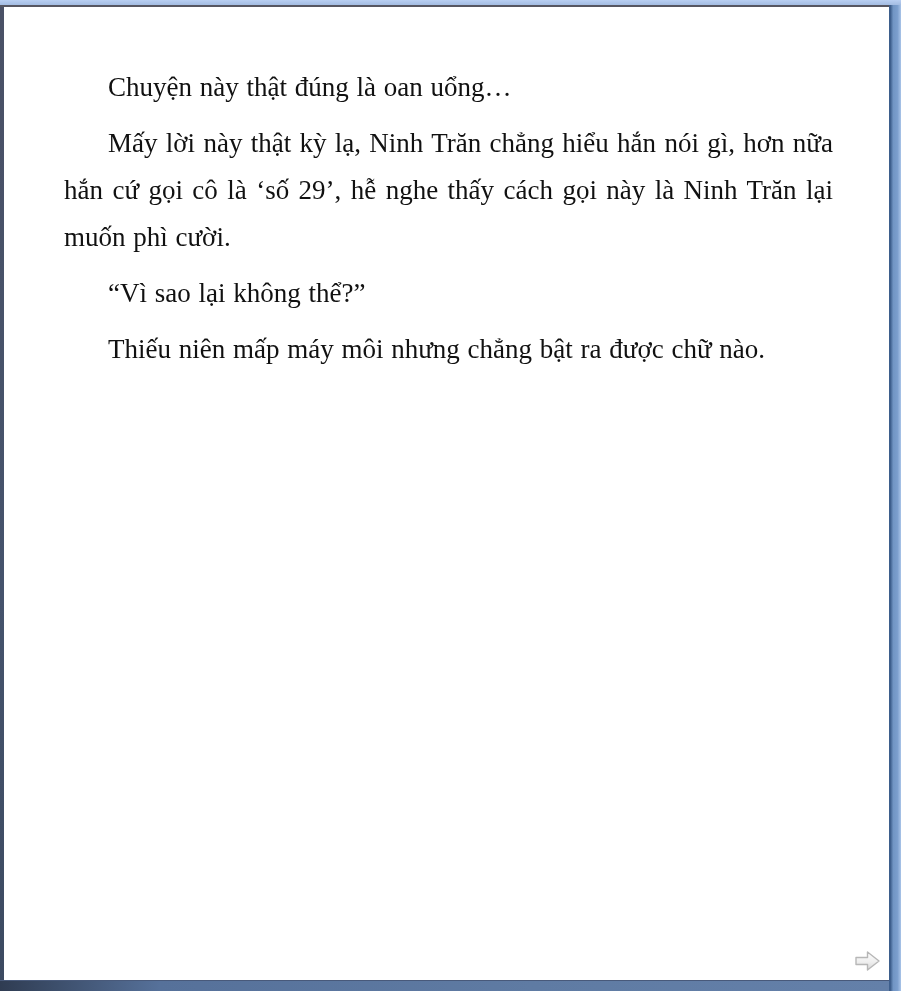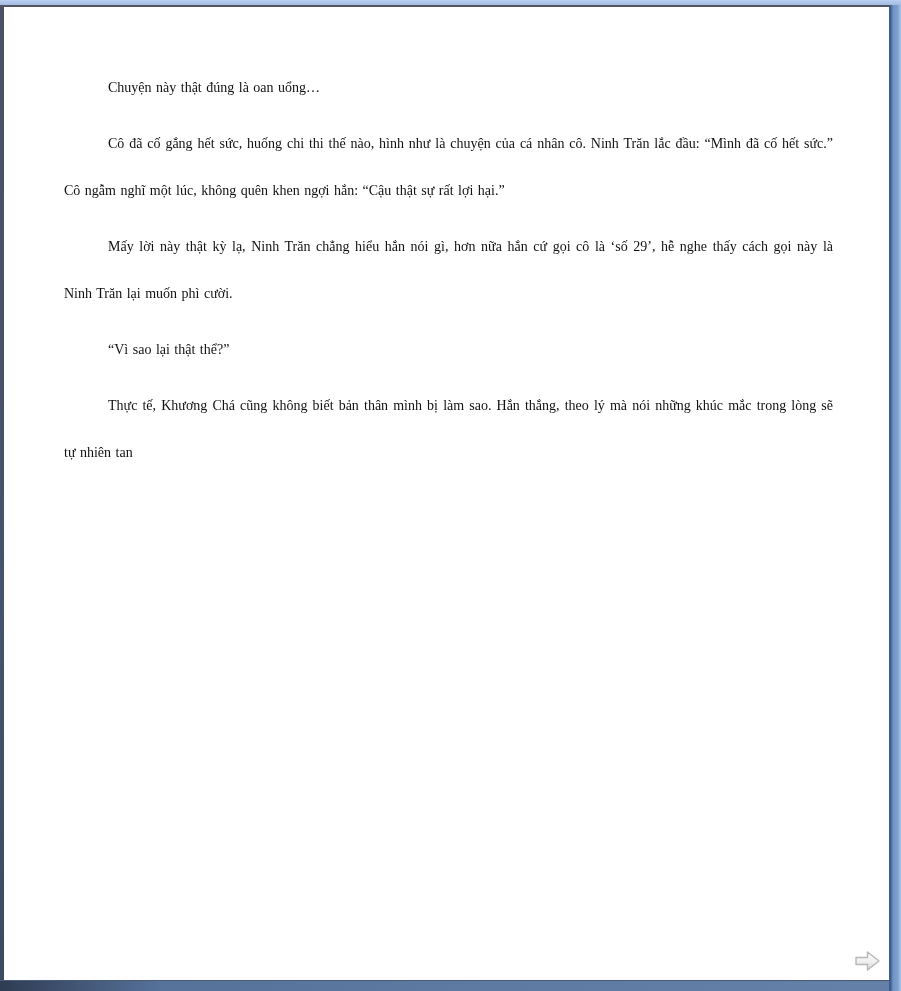--- a/index.html
+++ b/index.html
@@ -47,21 +47,21 @@
     background: linear-gradient(90deg, #2f3c52 0%, #56719a 18%, #5f7ba3 60%, #6480a9 100%);
     border-top: 1px solid #48597a;
   }
   
   .text-area {
     position: absolute;
     left: 64px;
     top: 64px;
     width: 769px;
     color: #111111;
-    font-size: 14px;
+    font-size: 27px;
     line-height: 47px;
     text-align: justify;
   }
   .text-area p {
     margin: 0 0 9px 0;
     text-indent: 44px;
     word-spacing: 1px;
   }
   
   .next-arrow {
@@ -82,24 +82,23 @@
 <div class="screen">
 
   <div class="frame-top"></div>
   <div class="frame-top-line"></div>
   <div class="frame-left"></div>
   <div class="frame-right"></div>
   <div class="frame-bottom"></div>
 
   <div class="text-area">
     <p>Chuyện này thật đúng là oan uổng…</p>
-    <p>Cô đã cố gắng hết sức, huống chi thi thế nào, hình như là chuyện của cá nhân cô. Ninh Trăn lắc đầu: “Mình đã cố hết sức.” Cô ngẫm nghĩ một lúc, không quên khen ngợi hắn: “Cậu thật sự rất lợi hại.”</p>
     <p>Mấy lời này thật kỳ lạ, Ninh Trăn chẳng hiểu hắn nói gì, hơn nữa hắn cứ gọi cô là ‘số 29’, hễ nghe thấy cách gọi này là Ninh Trăn lại muốn phì cười.</p>
-    <p>“Vì sao lại thật thể?”</p>
-    <p>Thực tế, Khương Chá cũng không biết bản thân mình bị làm sao. Hắn thắng, theo lý mà nói những khúc mắc trong lòng sẽ tự nhiên tan</p>
+    <p>“Vì sao lại không thể?”</p>
+    <p>Thiếu niên mấp máy môi nhưng chẳng bật ra được chữ nào.</p>
   </div>
 
   <button class="next-arrow" title="">
     <svg width="30" height="26" viewBox="0 0 30 26" xmlns="http://www.w3.org/2000/svg">
       <defs>
         <linearGradient id="ag" x1="0" y1="0" x2="0" y2="1">
           <stop offset="0" stop-color="#fdfdfd"></stop>
           <stop offset="0.55" stop-color="#efefef"></stop>
           <stop offset="1" stop-color="#d7d7d7"></stop>
         </linearGradient>

